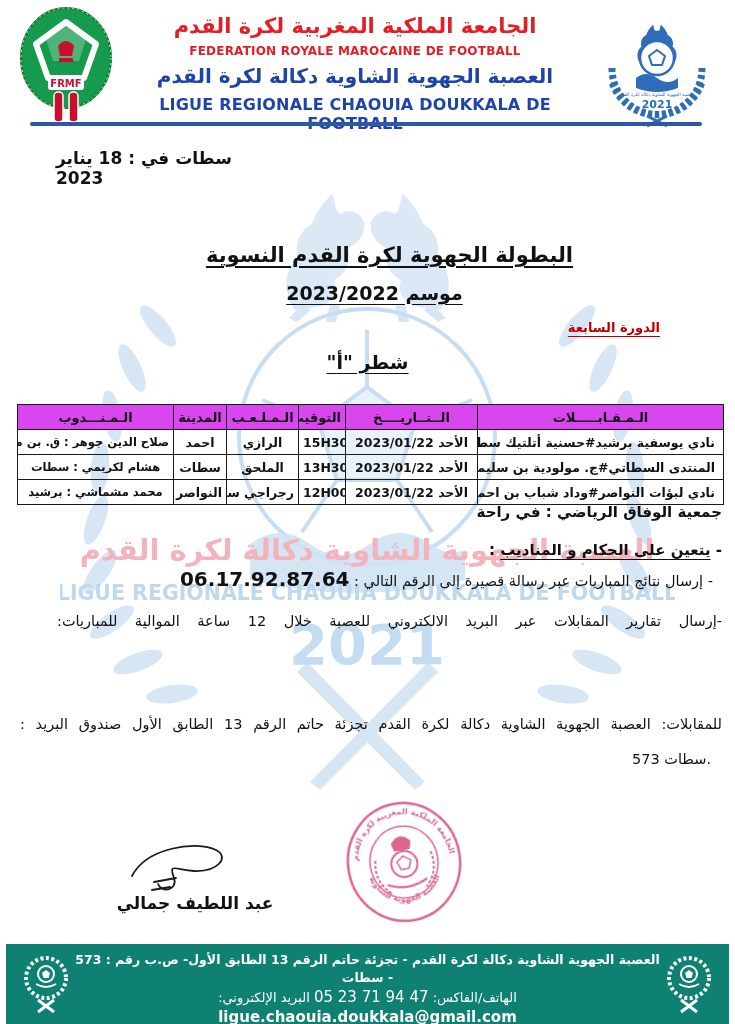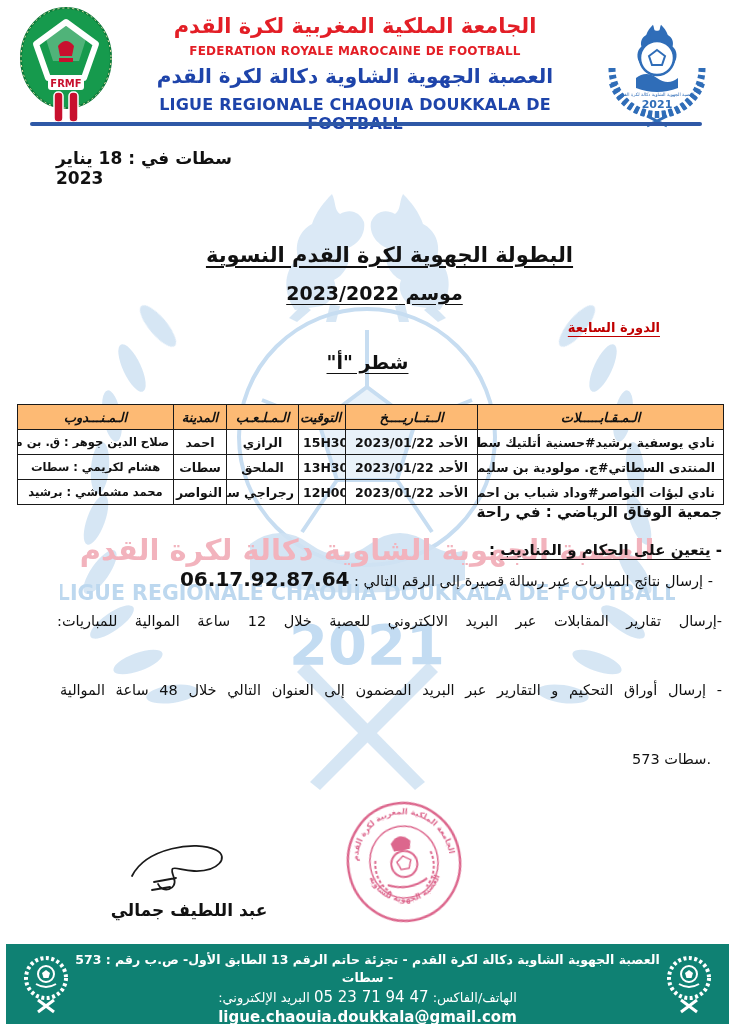--- a/index.html
+++ b/index.html
@@ -18,21 +18,21 @@
   .hdr-rule{background:#2e58a6;height:4px;border-radius:2px;}
   
   .title-main{font-size:21px;font-weight:bold;margin-left:44px;}
   .title-season{font-size:19px;font-weight:bold;}
   .title-round{font-size:13px;font-weight:bold;color:#c00000;}
   .title-section{font-size:19px;font-weight:bold;}
   
   table.sched{border-collapse:collapse;width:706px;table-layout:fixed;background:transparent;}
   table.sched td,table.sched th{border:1.6px solid #1a1a1a;font-size:12.5px;font-weight:bold;
       padding:2px 4px;white-space:nowrap;overflow:hidden;text-align:center;height:20px;}
-  table.sched th{background:#fdba74;font-size:13px;font-style:italic;}
+  table.sched th{background:#d946ef;font-size:13px;}
   .match-cell{display:flex;justify-content:space-between;align-items:center;padding:0 4px;}
   .delegate{font-size:11.5px !important;}
   
   .note{font-size:15px;}
   .para{font-size:14.5px;line-height:1.25;}
   .just{text-align:justify;text-align-last:justify;}
   .sms-number{font-size:20px;font-weight:bold;}
   .email-line{font-size:16px;font-weight:bold;}
   
   .sig-role{font-size:16px;font-weight:bold;}
@@ -241,29 +241,29 @@
     <span>- </span><span class="u">يتعين على الحكام و المناديب</span><span> :</span>
   </div>
 
   <div class="abs rtl content-layer" style="right:22px;top:567px;z-index:2;font-size:14.5px;">
     <span>- إرسال نتائج المباريات عبر رسالة قصيرة إلى الرقم التالي : </span><span class="sms-number">06.17.92.87.64</span>
   </div>
 
   <div class="abs rtl para just content-layer" style="left:57px;right:13px;top:612px;z-index:2;">-إرسال تقارير المقابلات عبر البريد الالكتروني للعصبة خلال 12 ساعة الموالية للمباريات:</div>
 
 
-  <div class="abs rtl para just content-layer" style="left:60px;right:13px;top:681px;z-index:2;">- إرسال أوراق التحكيم و التقارير عبر البريد المضمون إلى العنوان التالي خلال 48 ساعة الموالية</div>
+  <div class="abs rtl para just content-layer" style="left:20px;right:13px;top:715px;z-index:2;">للمقابلات: العصبة الجهوية الشاوية دكالة لكرة القدم تجزئة حاتم الرقم 13 الطابق الأول صندوق البريد :</div>
   <div class="abs para content-layer" dir="ltr" style="right:24px;top:750px;z-index:2;">573 سطات.</div>
 
 
   <svg class="abs content-layer" style="left:118px;top:838px;z-index:2;" width="130" height="60" viewBox="0 0 130 60">
     <path d="M14,38 C28,10 78,2 98,12 C112,19 100,34 76,33 C58,32 50,24 56,40 C60,52 44,56 40,46 M36,44 l22,-4 M34,52 l18,-3" fill="none" stroke="#1a1a1a" stroke-width="1.8" stroke-linecap="round"></path>
   </svg>
 
-  <div class="abs rtl sig-name center content-layer" style="left:64px;top:893px;width:250px;z-index:2;margin-top:7px;">عبد اللطيف جمالي</div>
+  <div class="abs rtl sig-name center content-layer" style="left:70px;top:893px;width:250px;z-index:2;">عبد اللطيف جمالي</div>
 
   <svg class="abs content-layer" style="left:342px;top:798px;transform:rotate(-10deg);opacity:.88;z-index:2;" width="124" height="128" viewBox="0 0 124 128">
     <defs>
       <path id="stampTop" d="M16,64 A46,48 0 1 1 108,64"></path>
       <path id="stampBot" d="M24,64 A38,40 0 0 0 100,64"></path>
     </defs>
     <ellipse cx="62" cy="64" rx="56" ry="59" fill="none" stroke="#d8537e" stroke-width="2.5"></ellipse>
     <ellipse cx="62" cy="64" rx="34" ry="36" fill="none" stroke="#d8537e" stroke-width="1.5"></ellipse>
     <text font-size="8" font-weight="bold" fill="#d8537e">
       <textPath href="#stampTop" startOffset="6%">الجامعة الملكية المغربية لكرة القدم</textPath>

